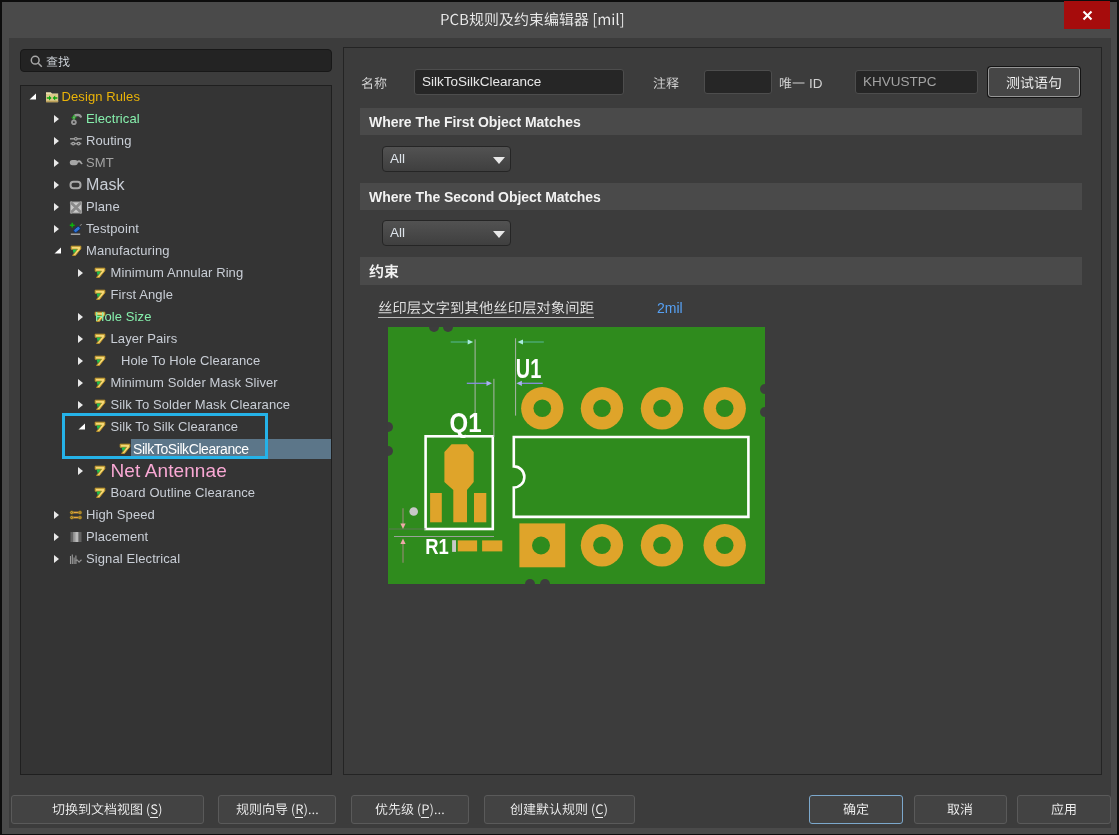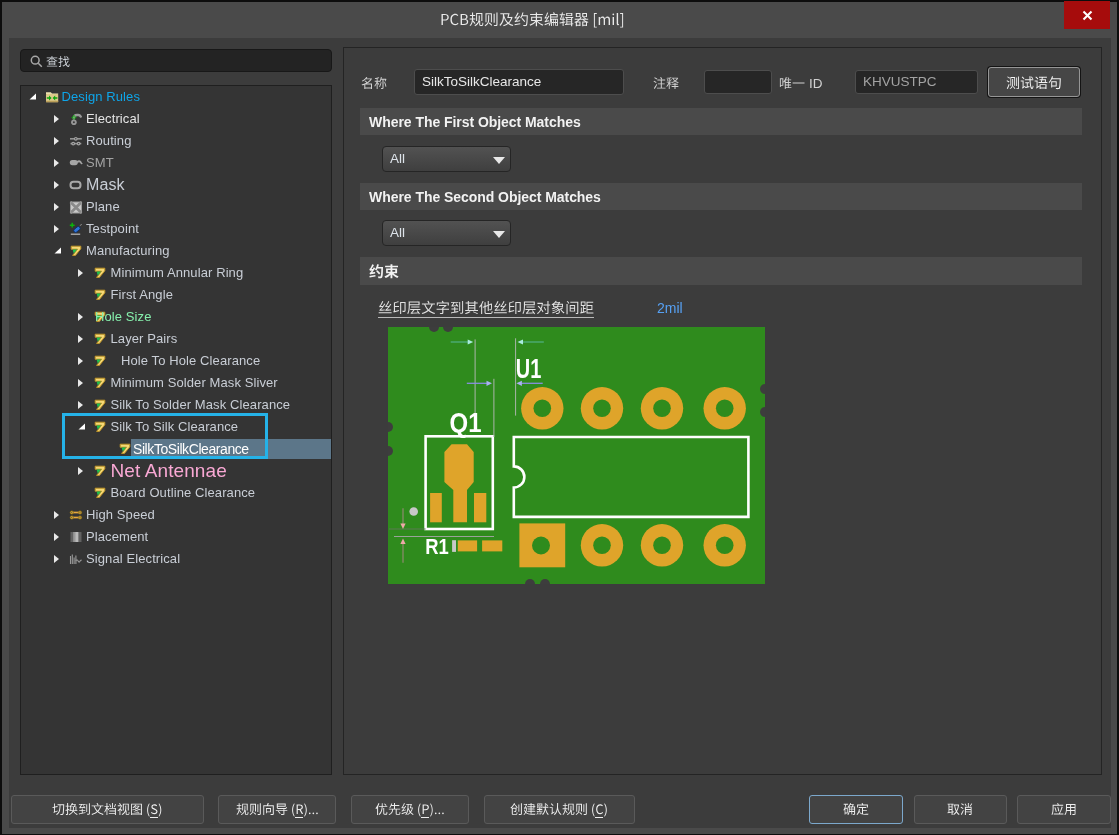--- a/index.html
+++ b/index.html
@@ -34,36 +34,36 @@
 <svg style="position:absolute;left:29px;top:93px" width="7" height="7">
     <polygon points="7,0.5 7,6.5 0.5,6.5" fill="#ffffff"></polygon>
   </svg>
 <svg style="position:absolute;left:44.5px;top:90px" width="14" height="14" viewBox="0 0 14 14">
     <path d="M1 4 L1 2.2 L5.8 2.2 L7 3.6 L13.2 3.6 L13.2 4 Z" fill="#ecdfae"></path>
     <rect x="1" y="3.9" width="12.2" height="8.3" rx="0.4" fill="#ddc98b"></rect>
     <rect x="1" y="10.8" width="12.2" height="1.4" fill="#bb9e58"></rect>
     <path d="M1.8 7.3 h2.2 v-1.7 l2.6 2.4 l-2.6 2.4 v-1.7 h-2.2 Z" fill="#0ba30b"></path>
     <path d="M12.4 7.3 h-2.2 v-1.7 l-2.6 2.4 l2.6 2.4 v-1.7 h2.2 Z" fill="#0ba30b"></path>
   </svg>
-<div style="position:absolute;left:61.5px;top:86px;height:22px;line-height:22px;font-size:13px;letter-spacing:0.1px;color:#0ea5e9;white-space:nowrap">Design Rules</div>
+<div style="position:absolute;left:61.5px;top:86px;height:22px;line-height:22px;font-size:13px;letter-spacing:0.1px;color:#eab308;white-space:nowrap">Design Rules</div>
 <svg style="position:absolute;left:53.5px;top:115px" width="5" height="8">
     <polygon points="0,0 5,4 0,8" fill="#e8e8e8"></polygon>
   </svg>
 <svg style="position:absolute;left:68.5px;top:112px" width="14" height="14" viewBox="0 0 14 14">
     <path d="M4.8 6.5 Q4.8 3 8 3 L9.2 3 Q10.8 3 11.8 4.6" stroke="#9a9a9a" stroke-width="2.4" fill="none" stroke-linecap="round"></path>
     <g fill="#0cb30c">
       <rect x="4.2" y="3.2" width="1.5" height="1.5" transform="rotate(45 4.95 3.95)"></rect>
       <rect x="2.7" y="4.7" width="1.5" height="1.5" transform="rotate(45 3.45 5.45)"></rect>
       <rect x="5.7" y="4.7" width="1.5" height="1.5" transform="rotate(45 6.45 5.45)"></rect>
       <rect x="4.2" y="6.2" width="1.5" height="1.5" transform="rotate(45 4.95 6.95)"></rect>
     </g>
     <circle cx="4.9" cy="10.3" r="2.8" fill="#969696"></circle>
     <circle cx="4.9" cy="10.3" r="1" fill="#383838"></circle>
   </svg>
-<div style="position:absolute;left:86px;top:108px;height:22px;line-height:22px;font-size:13px;letter-spacing:0.1px;color:#e5e5e5;white-space:nowrap">Electrical</div>
+<div style="position:absolute;left:86px;top:108px;height:22px;line-height:22px;font-size:13px;letter-spacing:0.1px;color:#86efac;white-space:nowrap">Electrical</div>
 <svg style="position:absolute;left:53.5px;top:137px" width="5" height="8">
     <polygon points="0,0 5,4 0,8" fill="#e8e8e8"></polygon>
   </svg>
 <svg style="position:absolute;left:68.5px;top:134px" width="14" height="14" viewBox="0 0 14 14">
     <path d="M1 4.8 h11.8" stroke="#949494" stroke-width="1.6"></path>
     <path d="M1.5 9.6 h10.8" stroke="#949494" stroke-width="1.6"></path>
     <circle cx="6.8" cy="4.8" r="1.9" fill="#a2a2a2"></circle>
     <circle cx="6.8" cy="4.8" r="0.7" fill="#383838"></circle>
     <circle cx="4.2" cy="9.6" r="1.9" fill="#a2a2a2"></circle>
     <circle cx="4.2" cy="9.6" r="0.7" fill="#383838"></circle>

